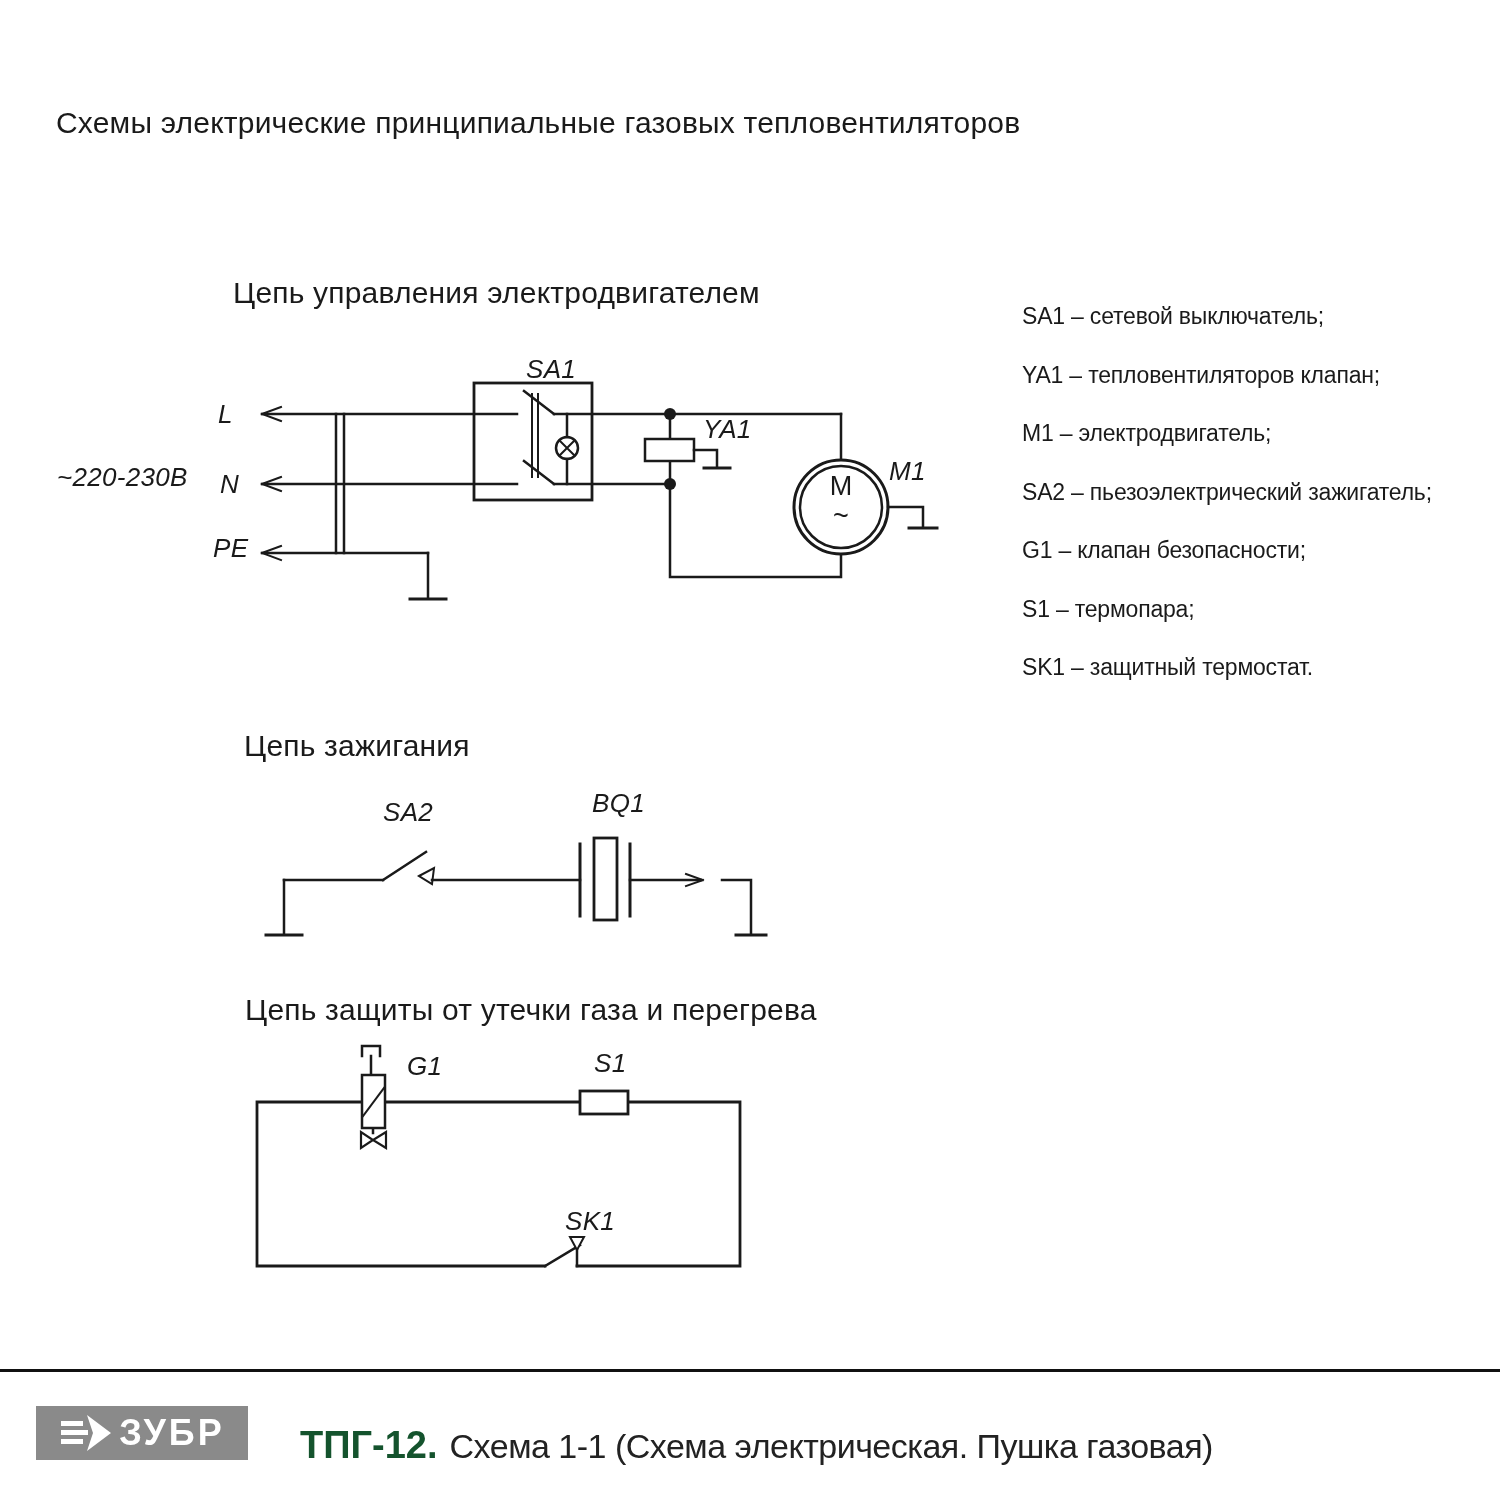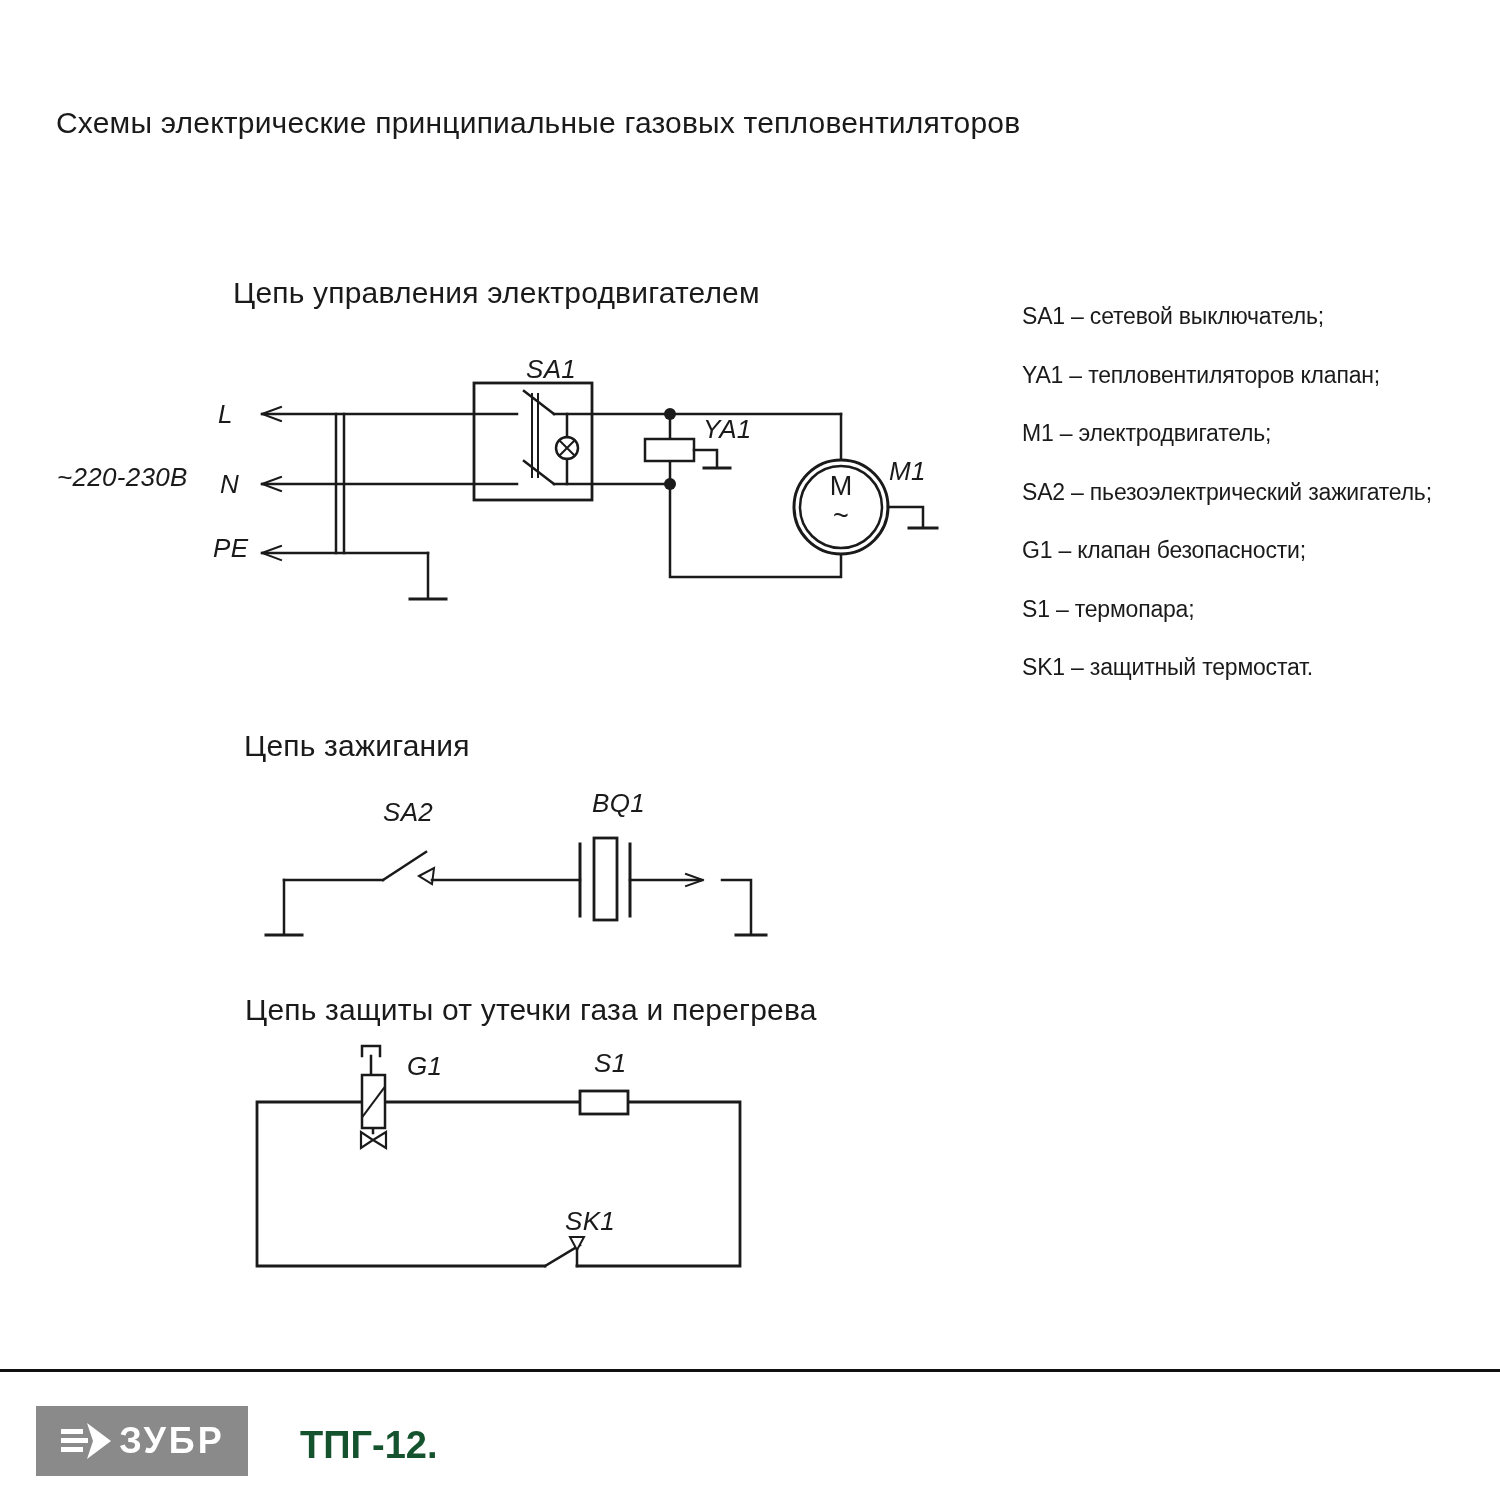--- a/index.html
+++ b/index.html
@@ -12,21 +12,21 @@
   #c2-title{left:244px;top:729px;}
   #c3-title{left:245px;top:993px;}
   .schem-label{font-size:26px;letter-spacing:.3px;font-style:italic;}
   #lines{position:absolute;left:0;top:0;}
   #lines .w{stroke:#1a1a1a;fill:none;}
   
   #legend{position:absolute;left:1022px;top:287px;font-size:23px;letter-spacing:-.2px;}
   #legend .legend-item{height:58.5px;line-height:58.5px;}
   
   #footer-divider{position:absolute;left:0;top:1369px;width:1500px;height:3px;background:#111;}
-  #logo-box{position:absolute;left:36px;top:1406px;width:212px;height:70px;background:#8a8a8a;
+  #logo-box{position:absolute;left:36px;top:1406px;width:212px;height:54px;background:#8a8a8a;
             display:flex;align-items:center;justify-content:center;gap:8px;}
   #logo-text{color:#fff;font-weight:700;font-size:36px;letter-spacing:3px;}
   #footer-caption{position:absolute;left:300px;top:1424px;display:flex;align-items:baseline;gap:12px;}
   #footer-model{font-size:38px;font-weight:700;color:#14532d;}
   #footer-sub{font-size:34px;font-weight:400;color:#222;letter-spacing:-.5px;}
 </style>
 </head>
 <body>
 
 <div id="page">
@@ -152,15 +152,16 @@
     <svg width="52" height="44" viewBox="0 0 52 44">
       <polygon points="28,4 52,22 28,40 34,22" fill="#ffffff"></polygon>
       <rect x="2" y="10" width="22" height="5" fill="#ffffff"></rect>
       <rect x="2" y="19" width="27" height="5" fill="#ffffff"></rect>
       <rect x="2" y="28" width="22" height="5" fill="#ffffff"></rect>
     </svg>
     <span id="logo-text">ЗУБР</span>
   </div>
   <div id="footer-caption">
     <span id="footer-model">ТПГ-12.</span>
+    <span id="footer-sub">Схема 1-1 (Схема электрическая. Пушка газовая)</span>
   </div>
 
 </div>
 
 </body></html>

